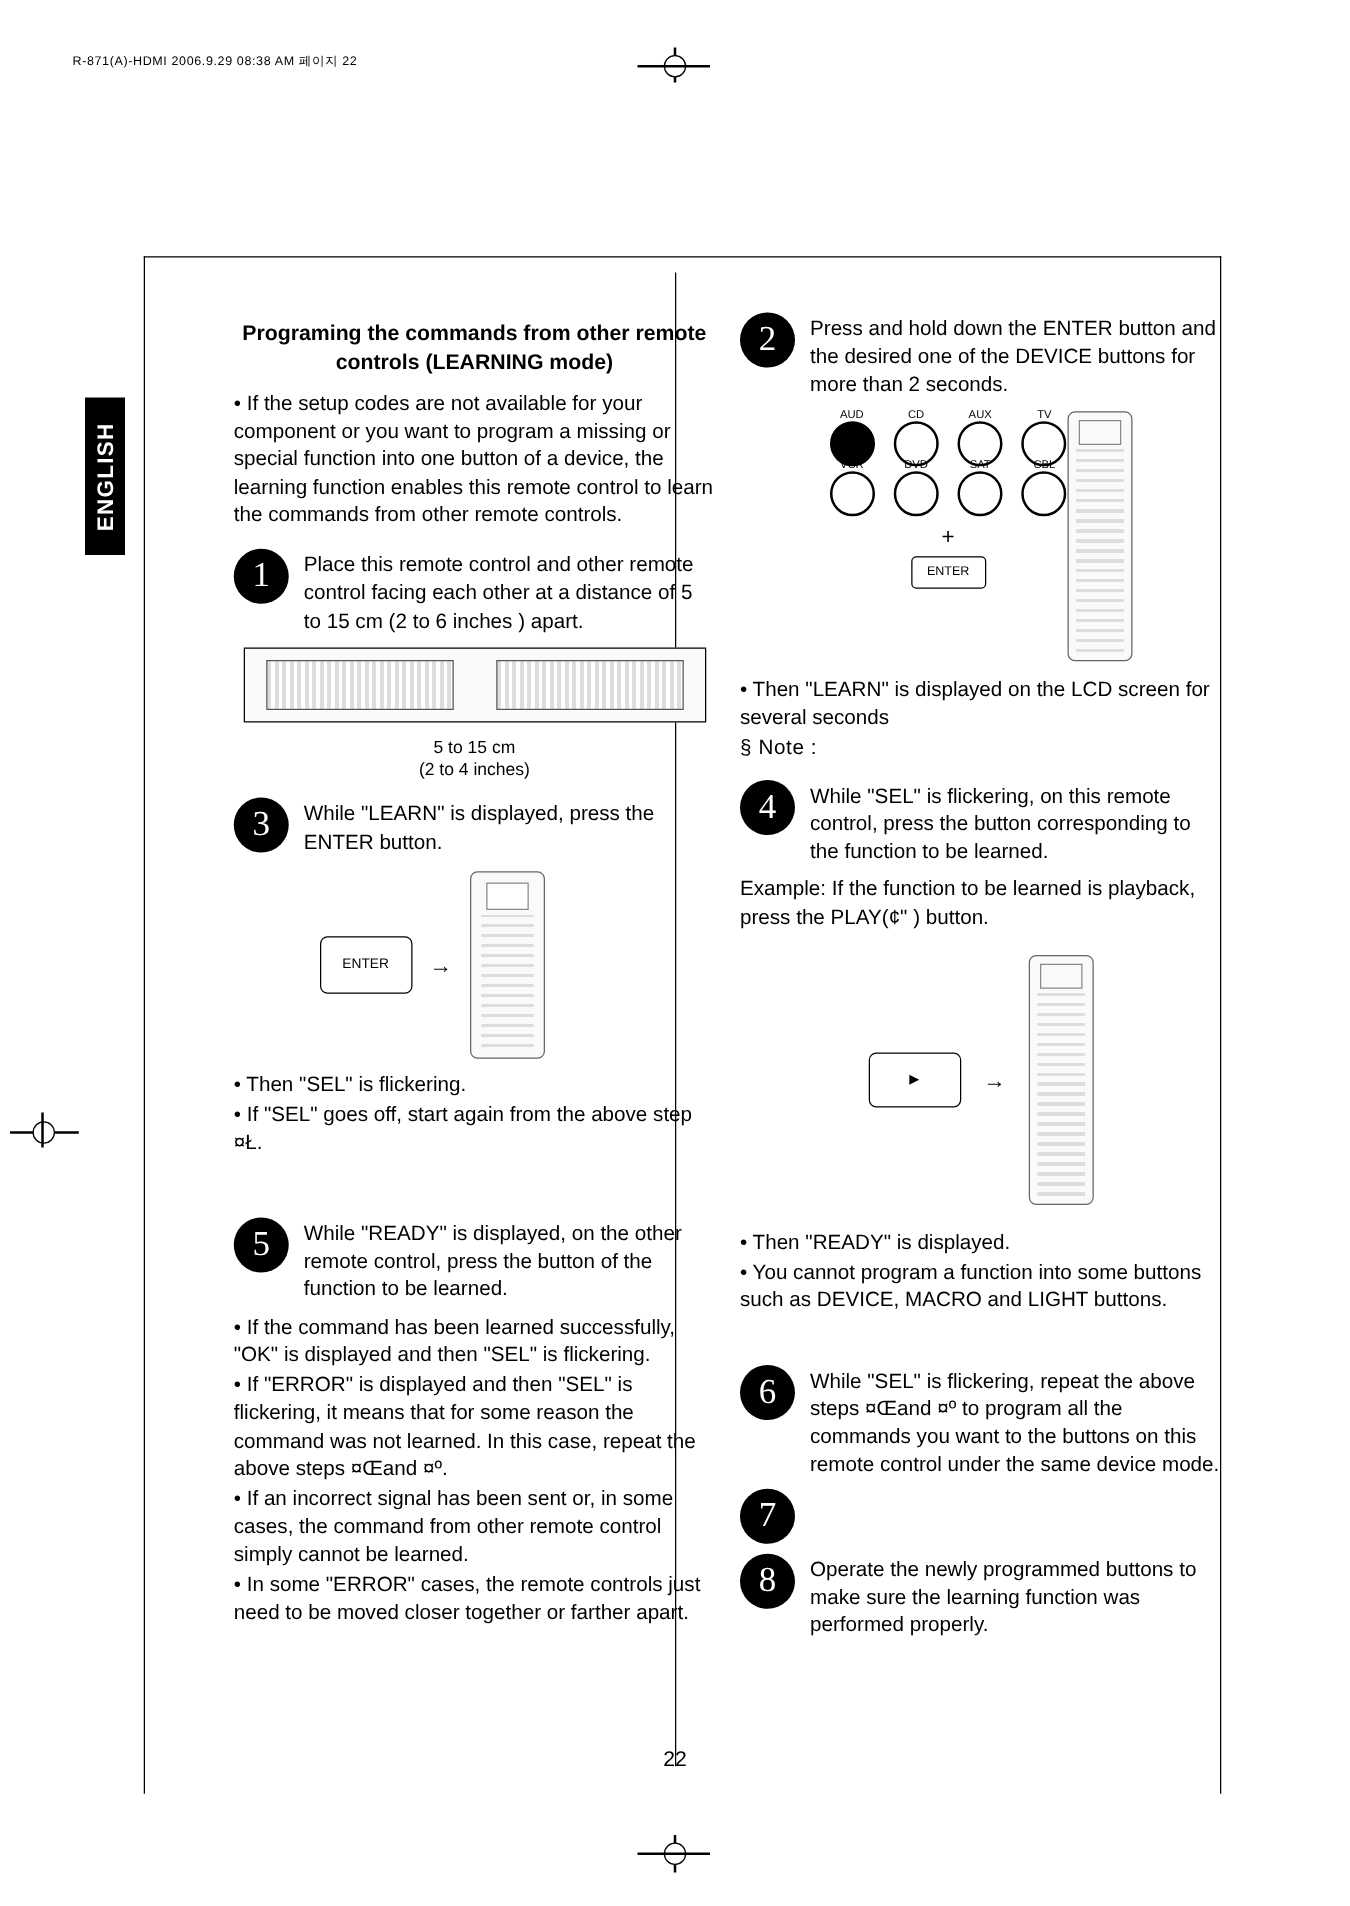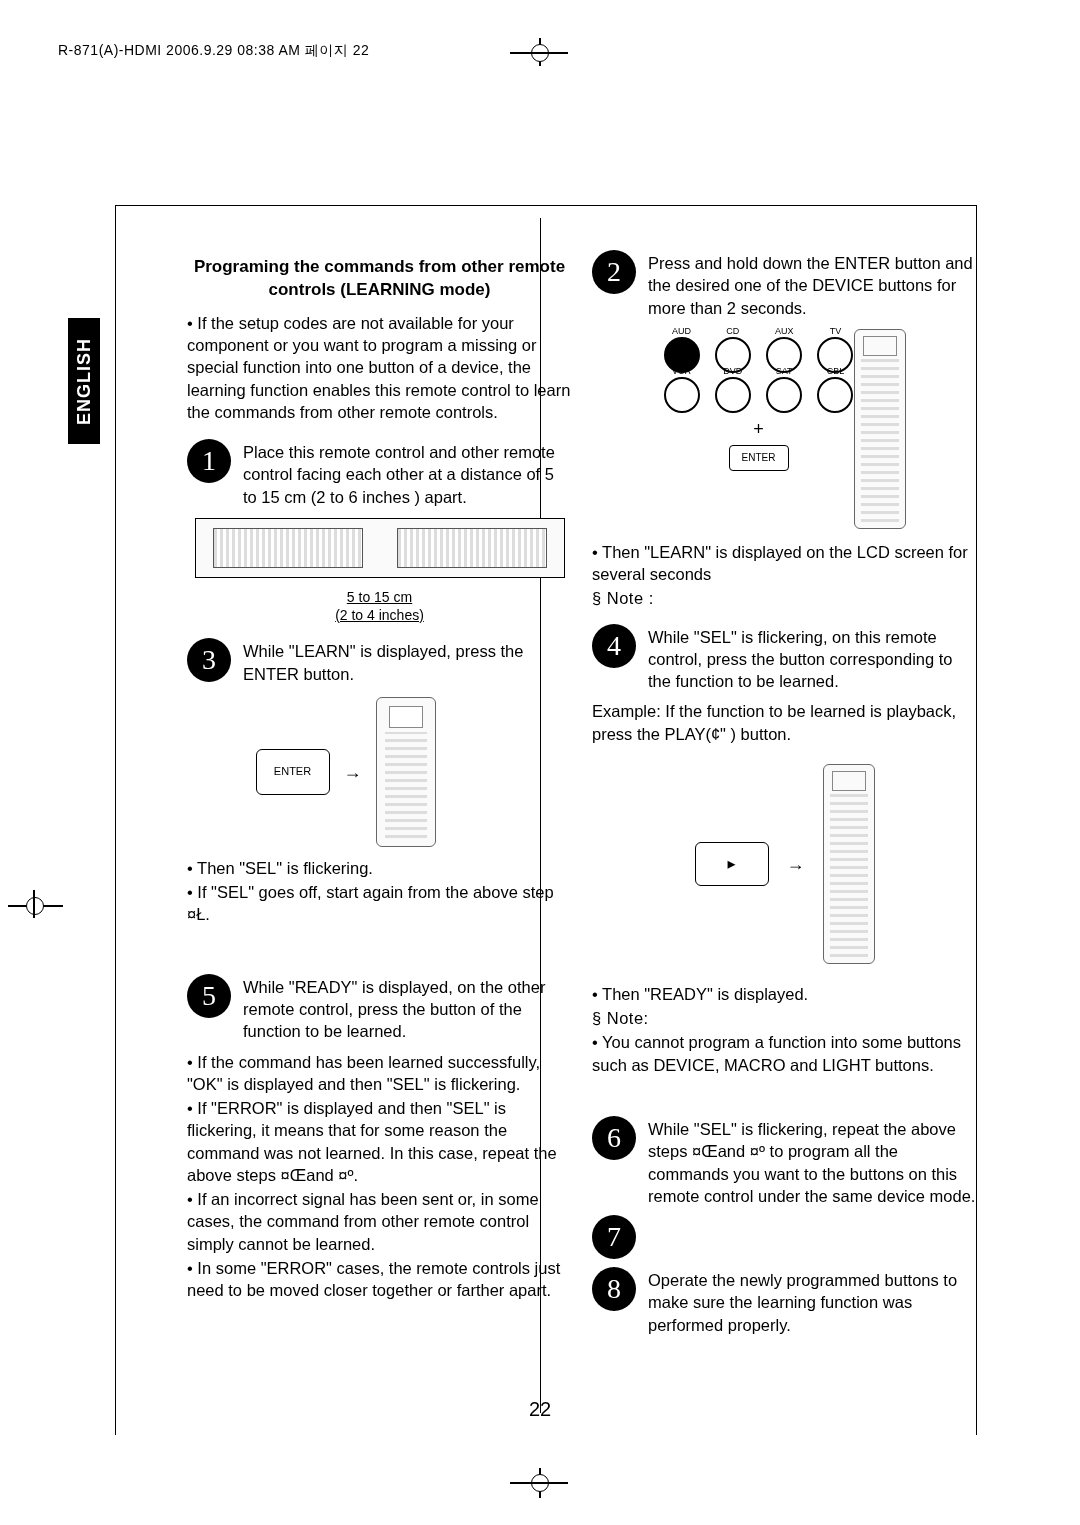--- a/index.html
+++ b/index.html
@@ -9,21 +9,21 @@
     background: #fff;
     font-family: Arial, Helvetica, sans-serif;
     font-size: 17px;
     color: #000;
     position: relative;
   }
   .header-line {
     position: absolute;
     top: 42px;
     left: 58px;
-    font-size: 14px;
+    font-size: 10px;
     letter-spacing: 0.5px;
     text-align: right;
   }
   .crop-top {
     position: absolute;
     top: 44px;
     left: 510px;
     width: 60px;
     height: 22px;
   }
@@ -210,21 +210,20 @@
     width: 150px;
     height: 40px;
     border: 1px solid #555;
     background: repeating-linear-gradient(90deg,#ddd 0 3px,#fff 3px 6px);
   }
   .fig-caption {
     text-align: center;
     font-size: 14px;
     line-height: 1.3;
     margin-bottom: 14px;
-    text-decoration: underline;
   }
   .fig-remote-sm {
     width: 60px;
     height: 150px;
     border: 1px solid #666;
     border-radius: 6px;
     background: #fafafa;
     position: relative;
   }
   .fig-remote-sm::before {
@@ -340,21 +339,21 @@
     gap:0;
     align-items:flex-start;
     justify-content:center;
     margin:10px auto 12px auto;
   }
   .page-num {
     position: absolute;
     left: 50%;
     transform: translateX(-50%);
     top: 1398px;
-    font-size: 20px;
+    font-size: 17px;
   }
 </style>
 </head>
 <body>
 
 <div class="header-line">R-871(A)-HDMI  2006.9.29  08:38 AM 페이지 22</div>
 
 <div class="crop-top">
     <div class="crop-circle"></div>
   </div>
@@ -480,21 +479,20 @@
     </div>
 
     <div class="fig-row">
       <div class="play-btn">▸</div>
       <div class="arrow-r">→</div>
       <div class="remote-side"></div>
     </div>
 
     <div class="bullets">
       <div>• Then "READY" is displayed.</div>
-      <div class="notelabel">§ Note:</div>
       <div>• You cannot program a function into some buttons such as DEVICE, MACRO and LIGHT buttons.</div>
     </div>
 
     <div style="height:26px"></div>
 
     <div class="step">
       <div class="step-num">6</div>
       <div class="step-body">While "SEL" is flickering, repeat the above steps ¤Œand ¤º to program all the commands you want to the buttons on this remote control under the same device mode.</div>
     </div>
 

